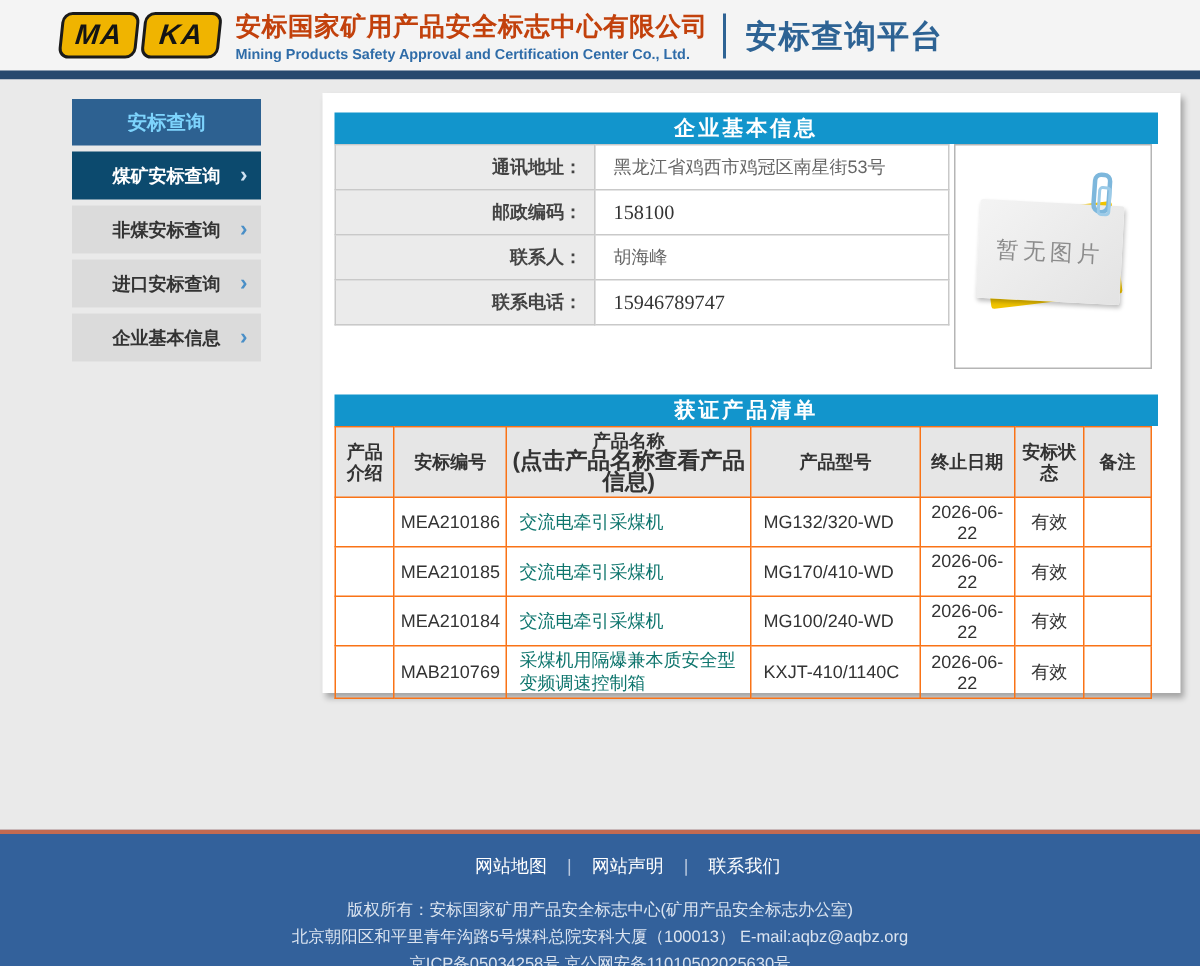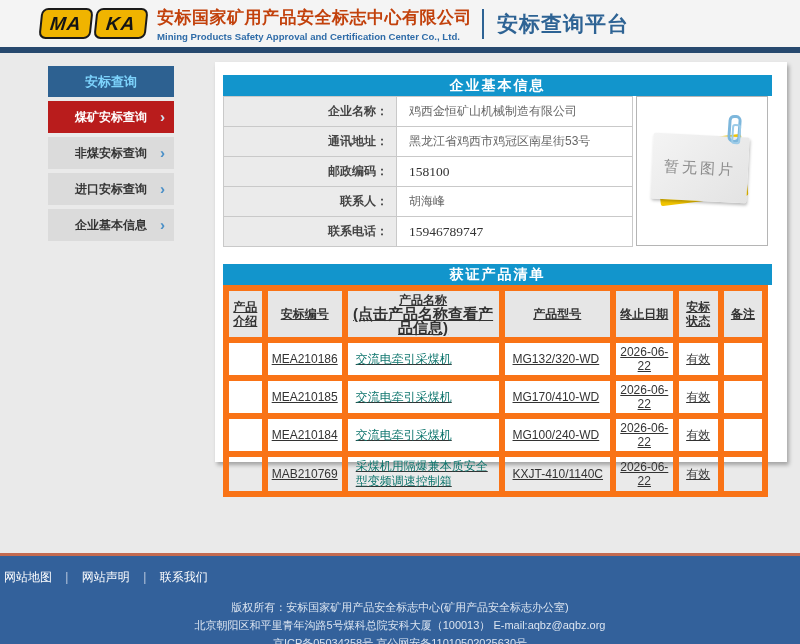--- a/index.html
+++ b/index.html
@@ -37,21 +37,21 @@
   }
   .side-item {
     position: relative; height: 32px; line-height: 32px; margin-top: 4px;
     background: #dbdbdb; color: #333; text-align: center;
     font-size: 12px; font-weight: bold; cursor: pointer;
   }
   .side-item .chev {
     position: absolute; right: 9px; top: 0;
     color: #4a8fc7; font-size: 15px; font-weight: bold;
   }
-  .side-item.active { background: #b91c1c; color: #fff; }
+  .side-item.active { background: #0c4a6e; color: #fff; }
   .side-item.active .chev { color: #cfe2f2; }
 
   .panel {
     position: absolute; left: 183px; top: 9px; width: 572px; height: 400px;
     background: #fff; box-shadow: 2px 3px 4px rgba(0,0,0,0.3);
     padding: 13px 15px 0 8px;
     margin-left: 32px;
   }
   .section-bar {
     height: 21px; line-height: 21px; background: #1295cc; color: #fff;
@@ -93,39 +93,39 @@
     transform: rotate(4deg); background: transparent;
   }
   .paperclip::after {
     content: ""; position: absolute; left: 1px; top: 6px; width: 5px; height: 16px;
     border: 2px solid #9ccbe8; border-radius: 3px;
   }
 
   .product-section { margin-top: 17px; }
   .product-table { border-collapse: collapse; width: 545px; margin-top: 0; }
   .product-table th, .product-table td {
-    border: 6px solid #f97316; font-size: 12px; text-align: center; text-decoration: underline;
+    border: 1px solid #f97316; font-size: 12px; text-align: center;
   }
   .product-table th {
     background: #e6e6e6; color: #333; font-weight: bold;
     height: 32px; padding: 2px 3px; line-height: 14px;
   }
   .product-table td { height: 24px; color: #333; padding: 2px 4px; }
   .col-intro { width: 40px; } .col-cert { width: 66px; } .col-name { width: 168px; }
   .col-model { width: 114px; } .col-date { width: 64px; } .col-status { width: 47px; }
   .col-remark { width: 46px; }
   .th-sub { font-weight: bold; font-size: 15px; }
   .td-name { text-align: left !important; padding-left: 8px !important; line-height: 15px; }
   .prod-link { color: #0f766e; text-decoration: none; cursor: pointer; }
   .td-model { text-align: left !important; padding-left: 8px !important; }
 
   
   .footer { height: 91px; background: #33619b; border-top: 3px solid #c36a50; }
   .footer-links {
-    padding-top: 13px; font-size: 12px; color: #fff;
+    text-align: center; padding-top: 13px; font-size: 12px; color: #fff; margin-left: 37px;
   }
   .footer-links a { color: #fff; text-decoration: none; margin: 0 4px; cursor: pointer; }
   .footer-links .sep { color: #b9c8de; margin: 0 6px; }
   .footer-copy { margin-top: 12px; text-align: center; font-size: 11px; color: #dbe4f0; line-height: 18px; }
 </style>
 </head>
 <body>
 
 <div class="header">
   <div class="logo">
@@ -162,24 +162,20 @@
       <span class="chev">›</span>
     </div>
   </div>
 
   <div class="panel">
 
     <div class="section-bar">企业基本信息</div>
     <div class="info-wrap">
       <table class="info-table">
         <tbody>
-            <tr>
-          <td class="info-label">企业名称：</td>
-          <td class="info-value">鸡西金恒矿山机械制造有限公司</td>
-        </tr>
         <tr>
           <td class="info-label">通讯地址：</td>
           <td class="info-value">黑龙江省鸡西市鸡冠区南星街53号</td>
         </tr>
         <tr>
           <td class="info-label">邮政编码：</td>
           <td class="info-value num">158100</td>
         </tr>
         <tr>
           <td class="info-label">联系人：</td>

